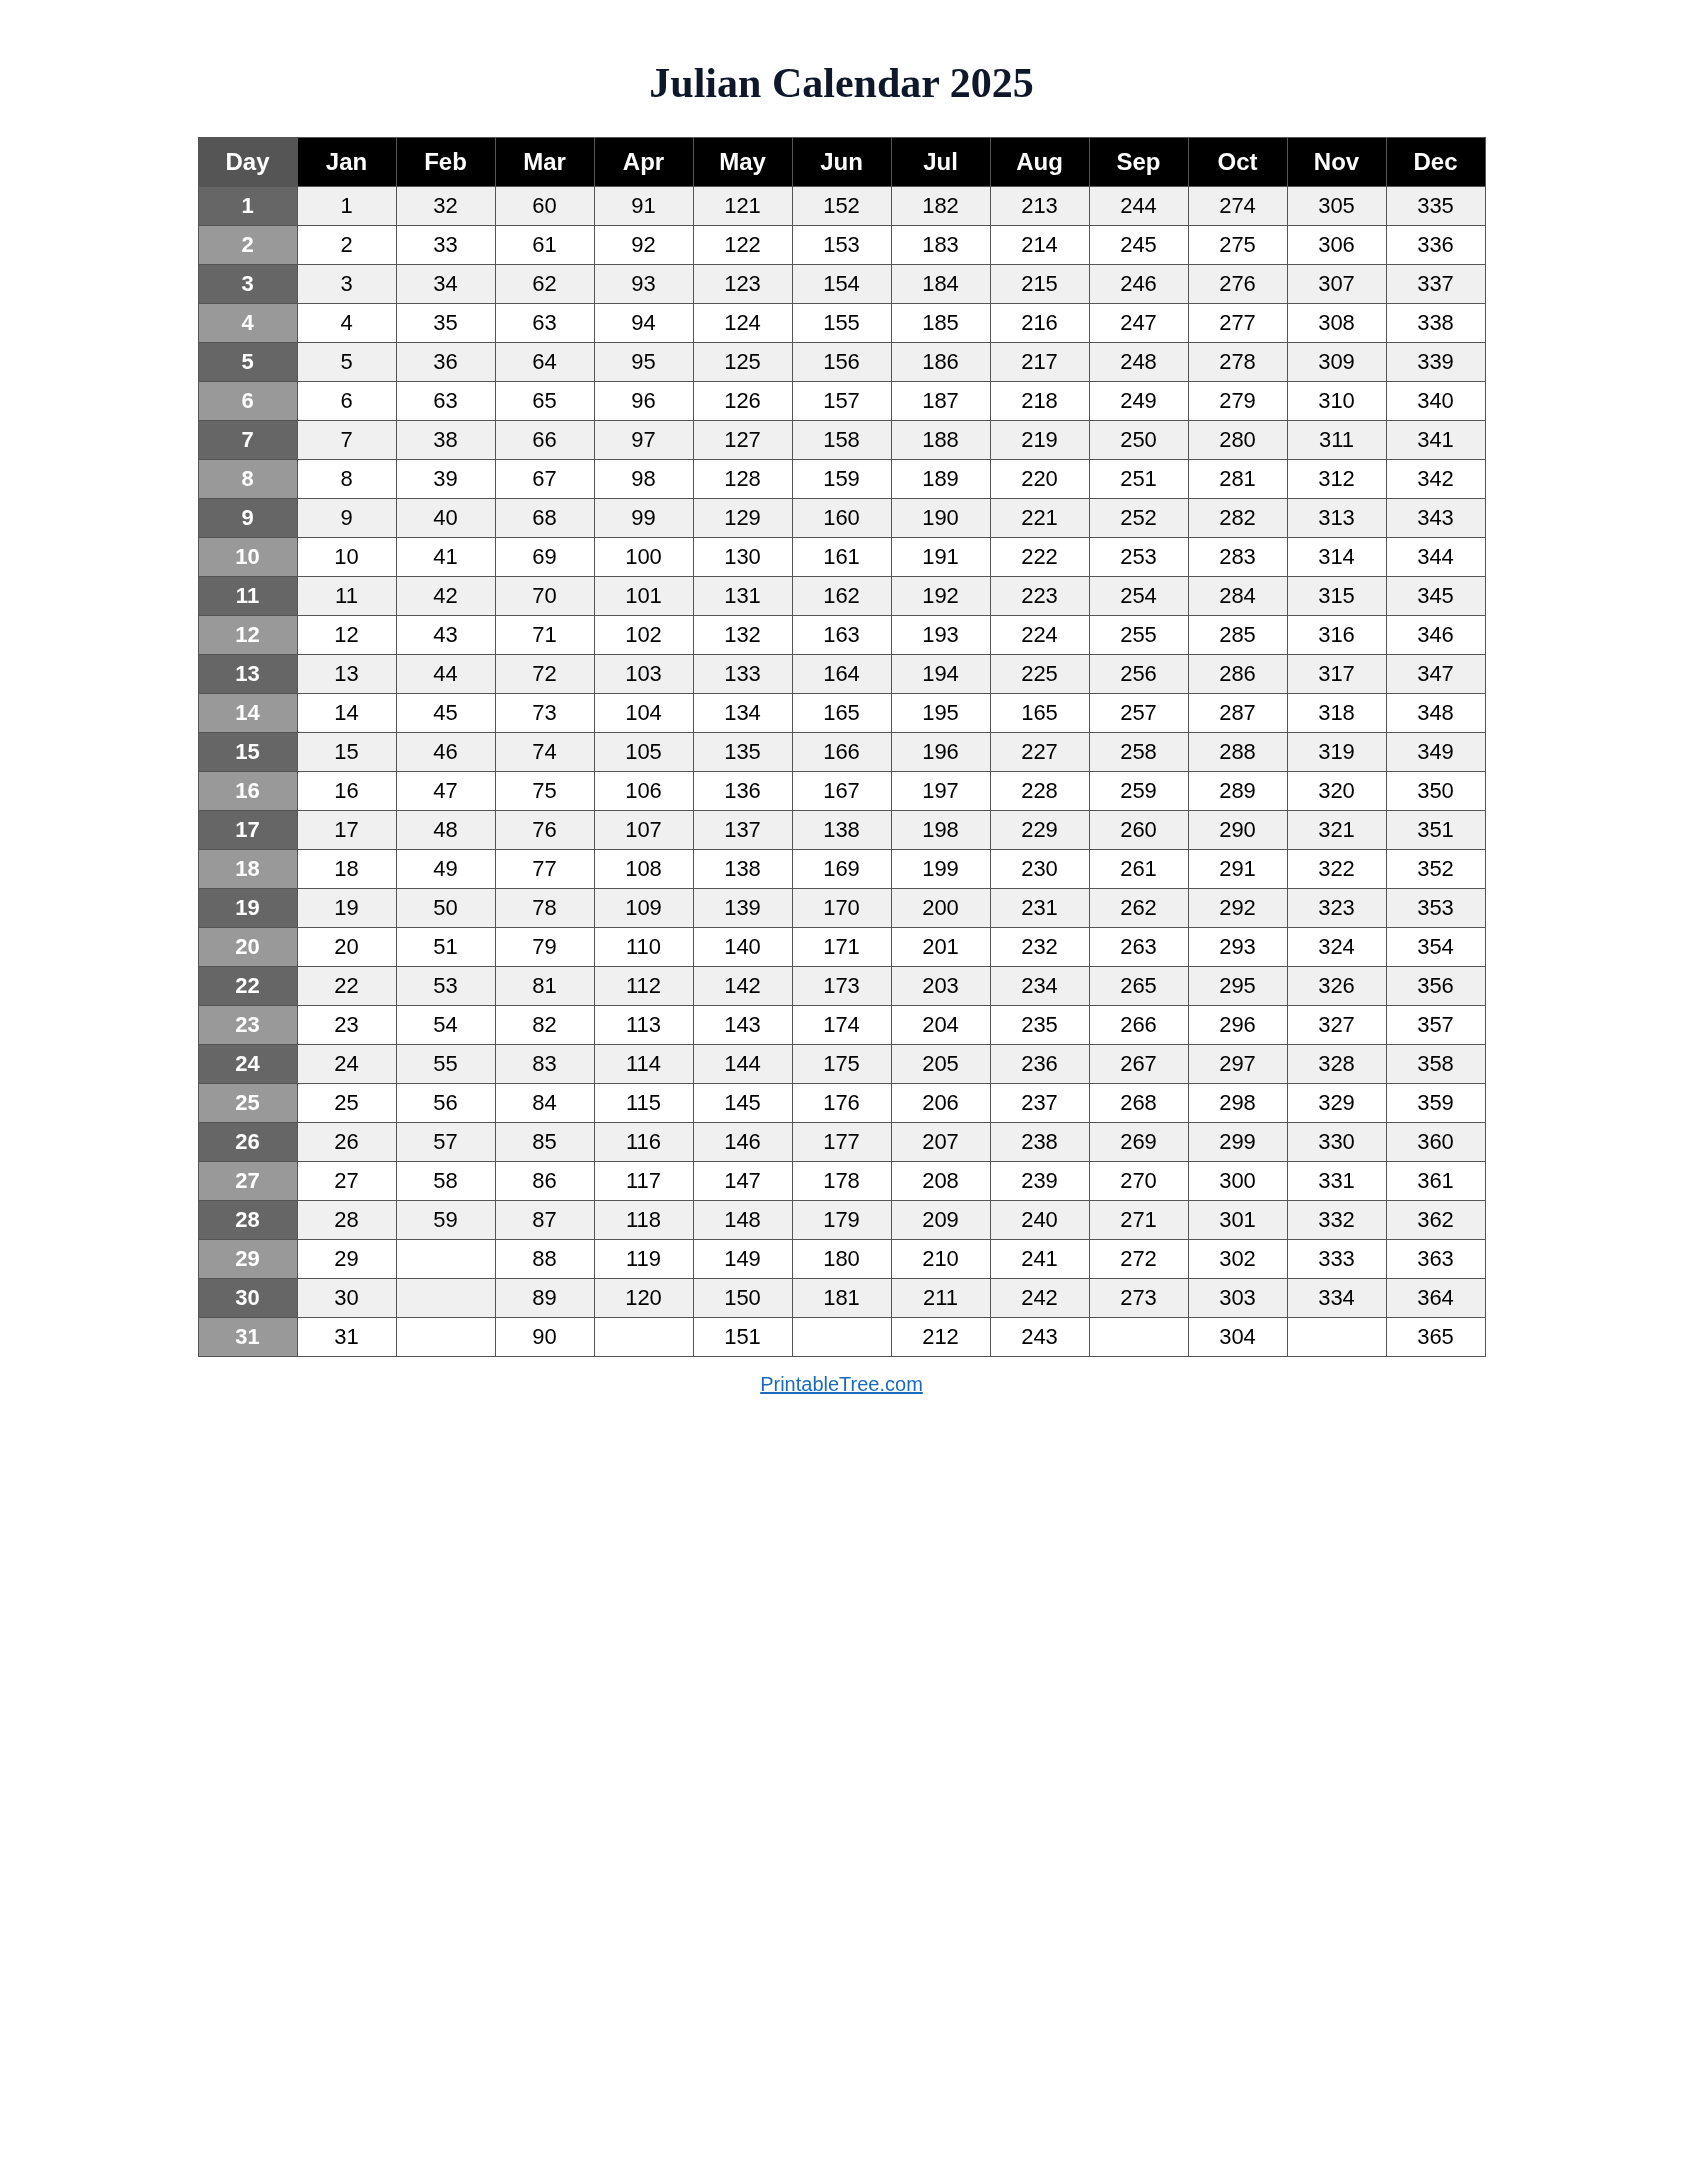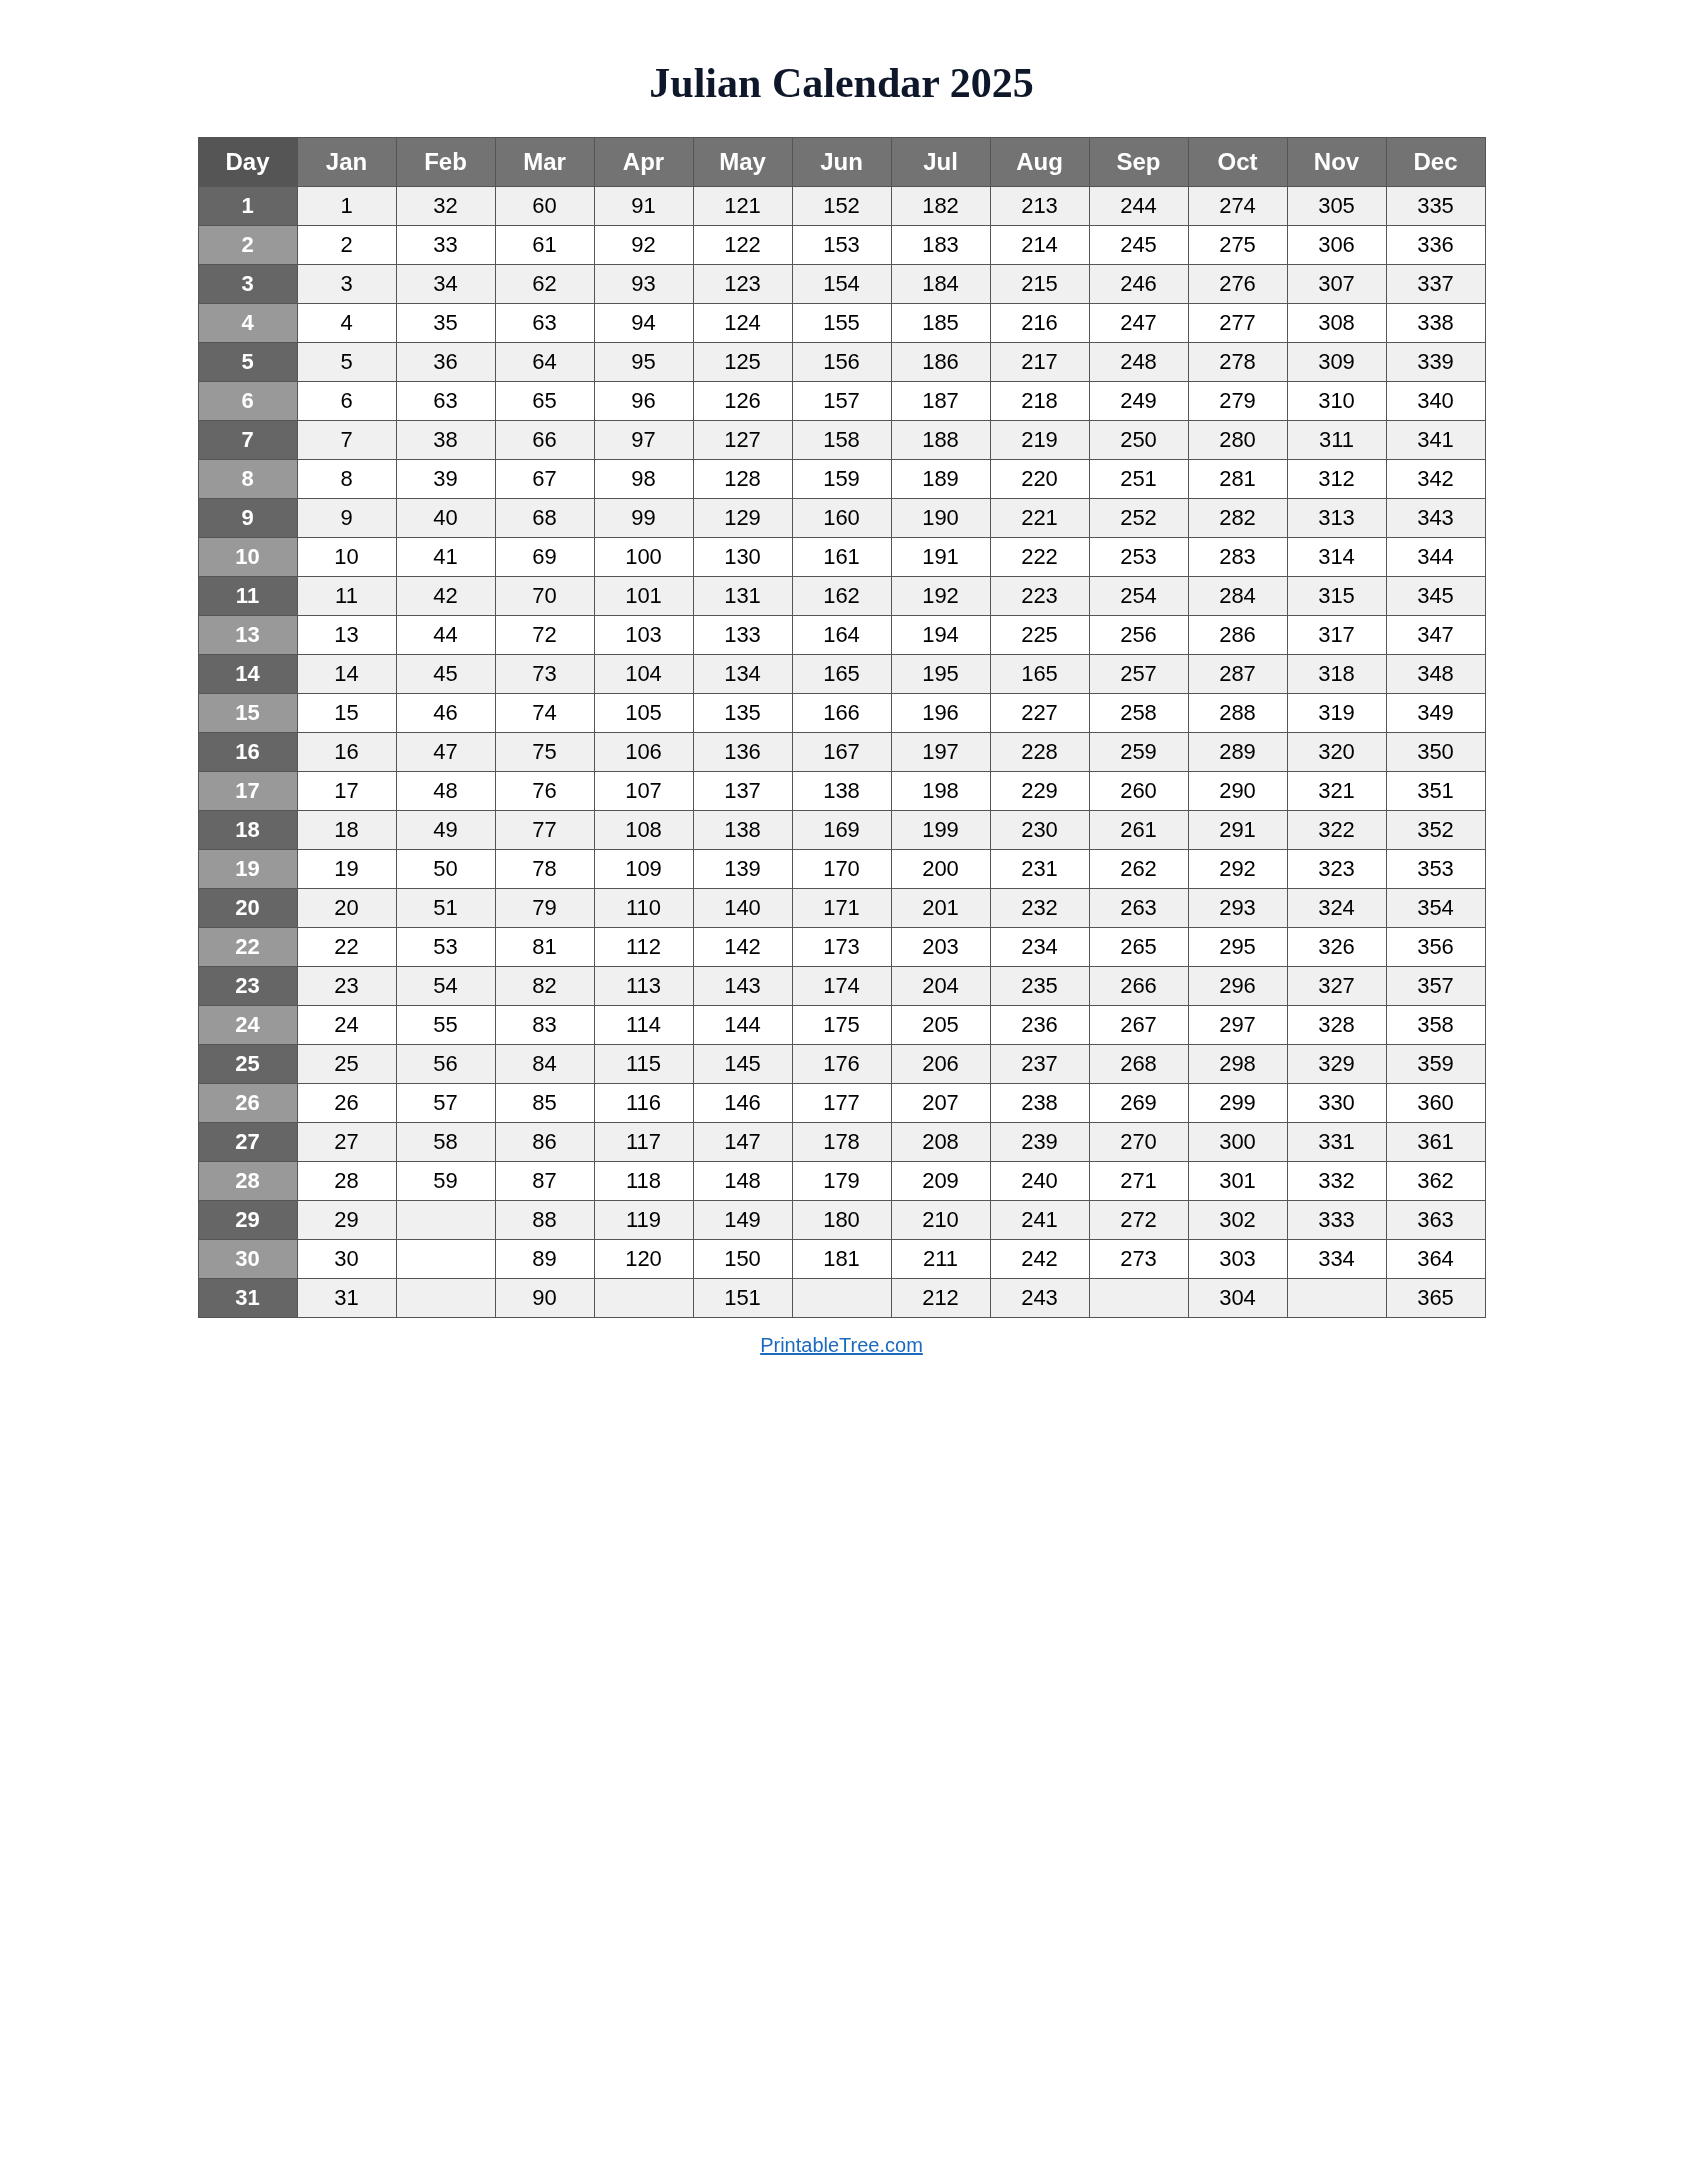--- a/index.html
+++ b/index.html
@@ -24,21 +24,21 @@
       width: 1248px;
     }
     th, td {
       border: 1px solid #555;
       text-align: center;
       padding: 6px 4px;
       font-size: 22px;
       min-width: 99px;
     }
     thead th {
-      background: #737373;
+      background: #000000;
       color: #fff;
       font-weight: bold;
       font-size: 24px;
       padding: 10px 4px;
     }
     thead th:first-child {
       background: #555;
     }
     tbody tr:nth-child(odd) td:first-child {
       background: #666;
@@ -246,20 +246,35 @@
         <td>131</td>
         <td>162</td>
         <td>192</td>
         <td>223</td>
         <td>254</td>
         <td>284</td>
         <td>315</td>
         <td>345</td>
       </tr>
       <tr>
+        <td>12</td>
+        <td>12</td>
+        <td>43</td>
+        <td>71</td>
+        <td>102</td>
+        <td>132</td>
+        <td>163</td>
+        <td>193</td>
+        <td>224</td>
+        <td>255</td>
+        <td>285</td>
+        <td>316</td>
+        <td>346</td>
+      </tr>
+      <tr>
         <td>13</td>
         <td>13</td>
         <td>44</td>
         <td>72</td>
         <td>103</td>
         <td>133</td>
         <td>164</td>
         <td>194</td>
         <td>225</td>
         <td>256</td>

